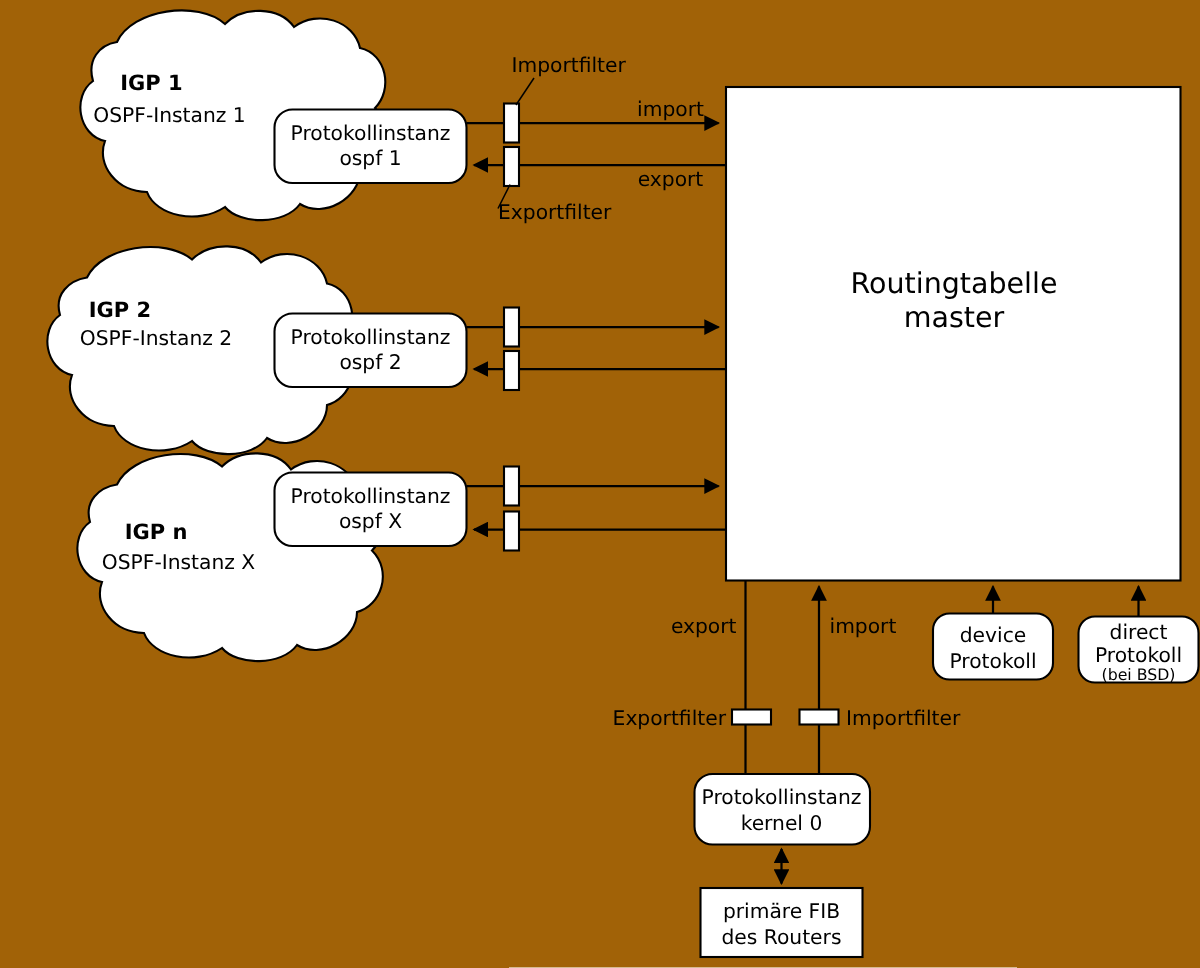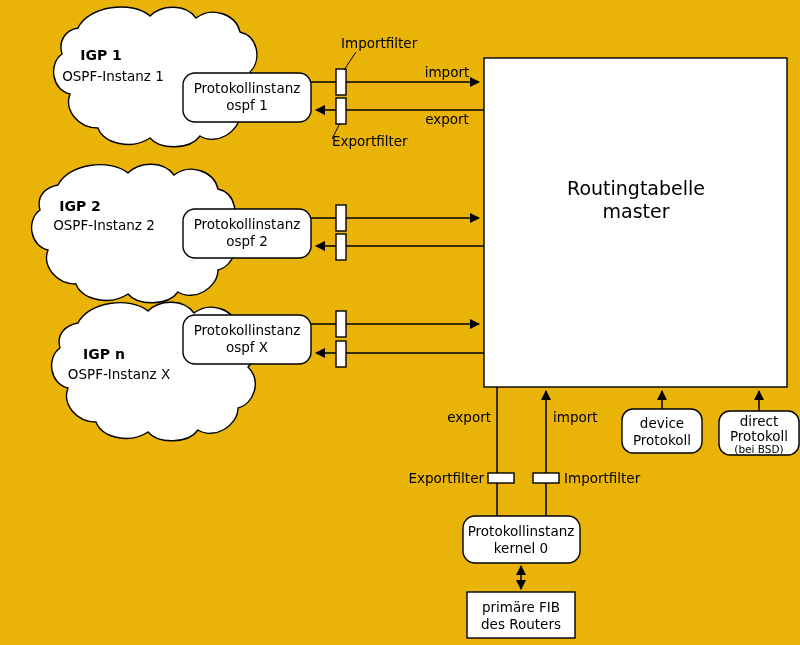--- a/index.html
+++ b/index.html
@@ -8,21 +8,21 @@
     padding: 0;
     background: #ffffff;
   }
   body {
     font-family: "DejaVu Sans", "Liberation Sans", sans-serif;
   }
   #diagram-root {
     position: relative;
     width: 800px;
     height: 645px;
-    background: #eab308;
+    background: #a16207;
     overflow: hidden;
   }
   #diagram-svg {
     position: absolute;
     left: 0;
     top: 0;
     width: 800px;
     height: 645px;
   }
   .shape-fill {

